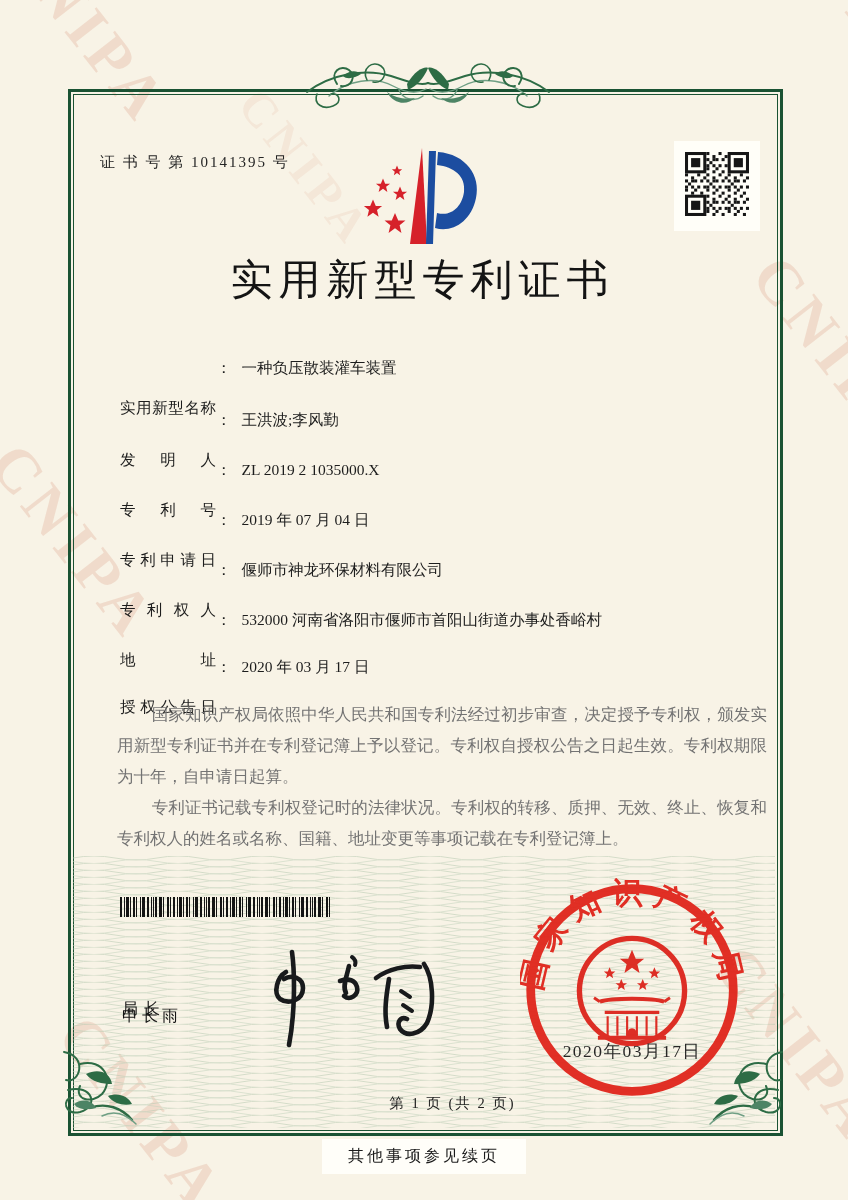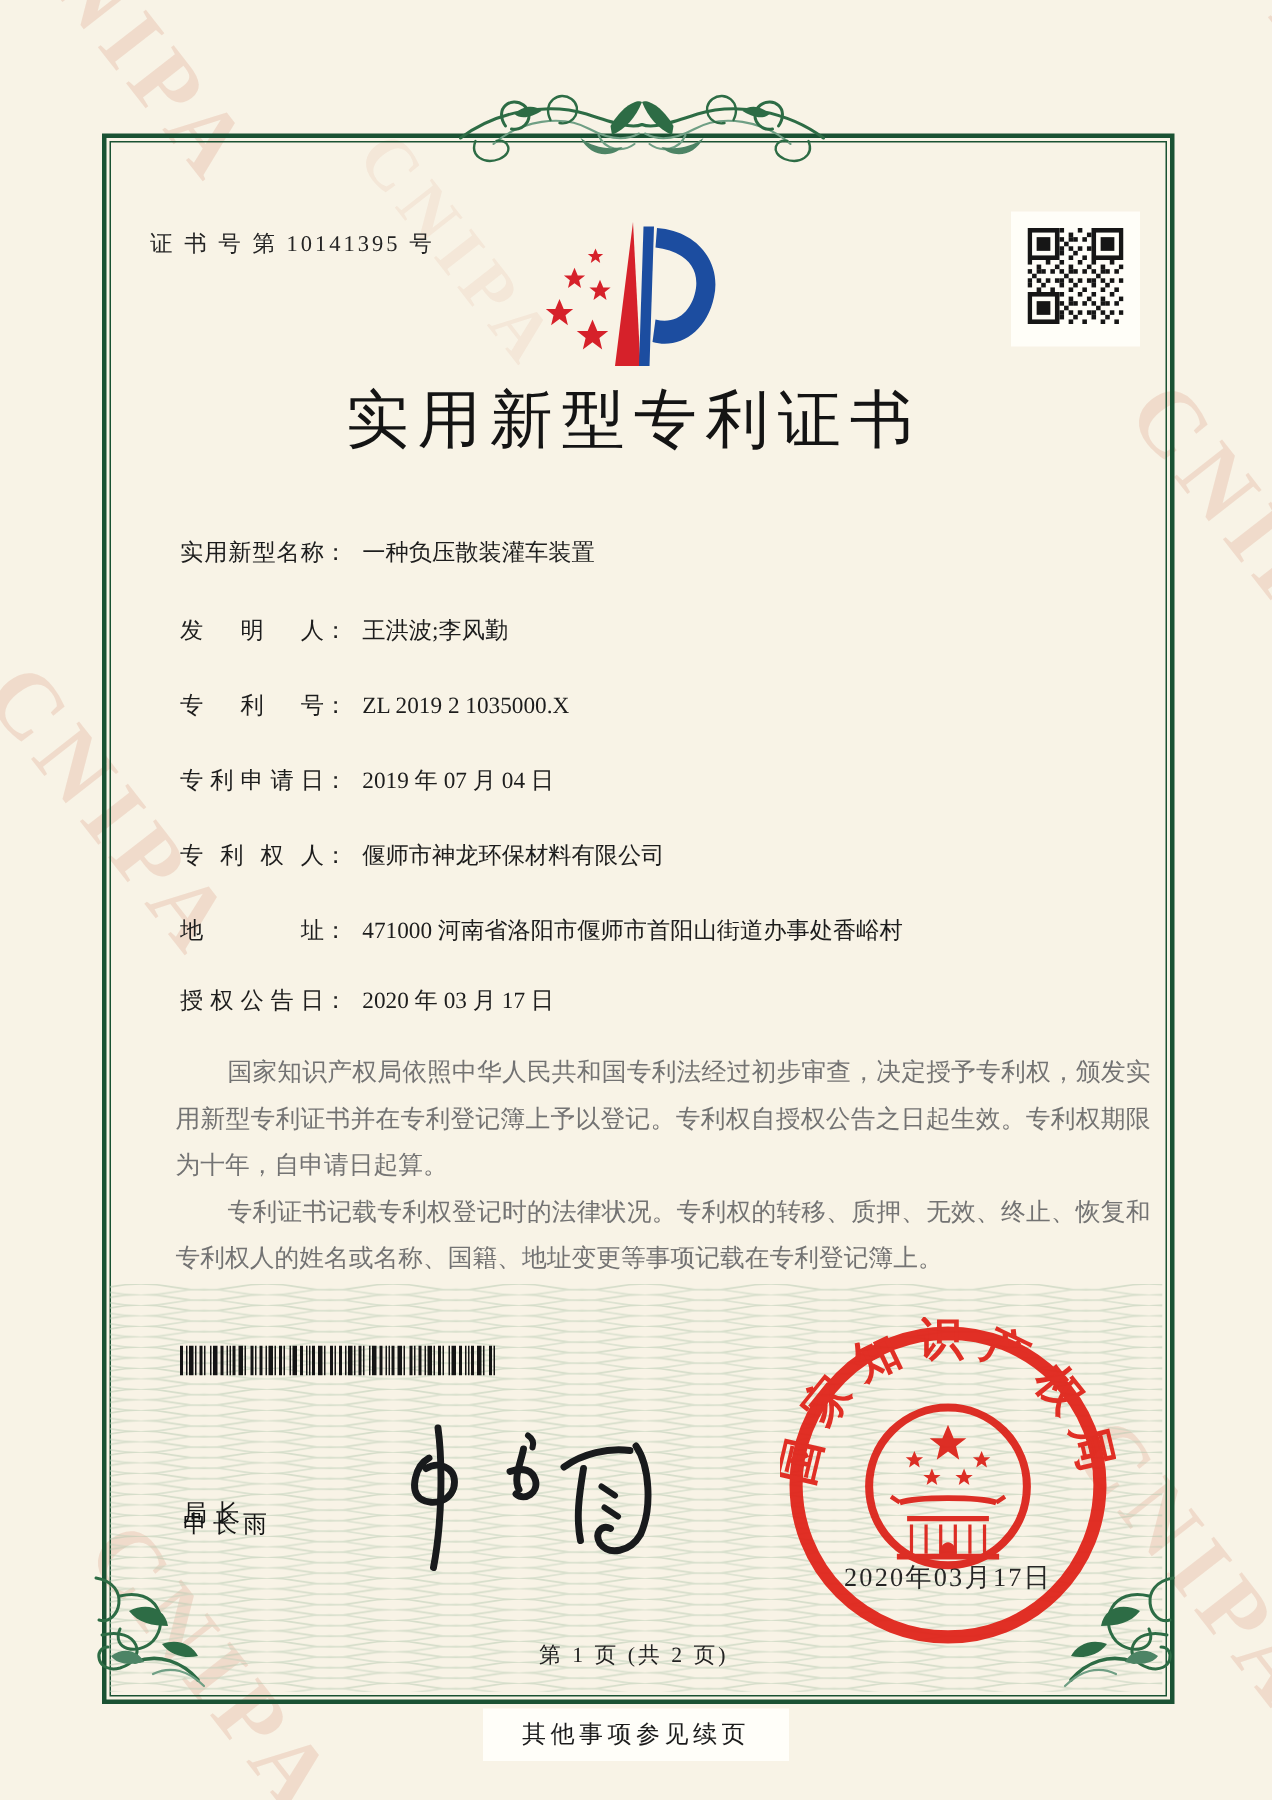--- a/index.html
+++ b/index.html
@@ -24,32 +24,32 @@
   }
   .frame-inner{position:absolute;left:2px;top:2px;right:2px;bottom:2px;border:1px solid #1a5233;}
   .waves{position:absolute;left:73px;top:856px;width:702px;height:272px;z-index:1;}
   .content{position:absolute;z-index:2;}
   .certno{left:100px;top:153px;font-size:15px;letter-spacing:2px;color:#242424;}
   .title{
     left:68px;top:252px;width:709px;text-align:center;
     font-size:42px;font-weight:400;letter-spacing:6px;color:#141414;
   }
   .row{left:120px;height:24px;font-size:15.5px;color:#1d1d1d;white-space:nowrap;}
-  .lbl{display:inline-block;width:96px;text-align:justify;text-align-last:justify;vertical-align:top;}
+  .lbl{display:inline-block;width:96px;text-align:justify;text-align-last:justify;vertical-align:top;margin-top:40px;}
   .cln{margin-right:10px;}
   .pair2{position:absolute;left:335px;top:0;}
   .bodytext{
     left:117px;top:699px;width:650px;font-size:16.5px;line-height:31px;
     text-align:justify;color:#737373;
   }
   .bodytext p{margin:0;text-indent:2.1em;}
   .director{font-size:16px;color:#141414;}
   .qrpatch{left:674px;top:141px;width:86px;height:90px;background:#fffef8;z-index:2;}
   .qrpatch svg{position:absolute;left:11px;top:11px;}
-  .pageinfo{left:68px;top:1094px;width:709px;text-align:center;font-size:14.5px;letter-spacing:2px;color:#222;z-index:3;}
+  .pageinfo{left:68px;top:1094px;width:709px;text-align:center;font-size:14.5px;letter-spacing:2px;color:#222;z-index:3;padding-left:30px;}
   .footnote{
     left:50%;transform:translateX(-50%);top:1139px;background:#fffef9;
     padding:7px 26px;font-size:16px;letter-spacing:3px;color:#1b1b1b;z-index:2;white-space:nowrap;text-align:right;
   }
   .seal{left:520px;top:878px;z-index:3;opacity:0.95;}
   .sig{left:248px;top:942px;z-index:2;}
   .ornament{z-index:2;}
 </style>
 </head>
 <body>
@@ -258,21 +258,21 @@
 <div class="abs content row" style="top:460px">
   <span class="lbl">专利号</span><span class="cln">：</span><span class="val">ZL 2019 2 1035000.X</span>
 </div>
 <div class="abs content row" style="top:510px">
   <span class="lbl">专利申请日</span><span class="cln">：</span><span class="val">2019 年 07 月 04 日</span>
 </div>
 <div class="abs content row" style="top:560px">
   <span class="lbl">专利权人</span><span class="cln">：</span><span class="val">偃师市神龙环保材料有限公司</span>
 </div>
 <div class="abs content row" style="top:610px">
-  <span class="lbl">地址</span><span class="cln">：</span><span class="val">471000 河南省洛阳市偃师市首阳山街道办事处香峪村</span>
+  <span class="lbl">地址</span><span class="cln">：</span><span class="val">532000 河南省洛阳市偃师市首阳山街道办事处香峪村</span>
 </div>
 <div class="abs content row" style="top:657px">
   <span class="lbl">授权公告日</span><span class="cln">：</span><span class="val">2020 年 03 月 17 日</span>
 </div>
 
 <div class="abs content bodytext">
   <p>国家知识产权局依照中华人民共和国专利法经过初步审查，决定授予专利权，颁发实用新型专利证书并在专利登记簿上予以登记。专利权自授权公告之日起生效。专利权期限为十年，自申请日起算。</p>
   <p>专利证书记载专利权登记时的法律状况。专利权的转移、质押、无效、终止、恢复和专利权人的姓名或名称、国籍、地址变更等事项记载在专利登记簿上。</p>
 </div>
 

